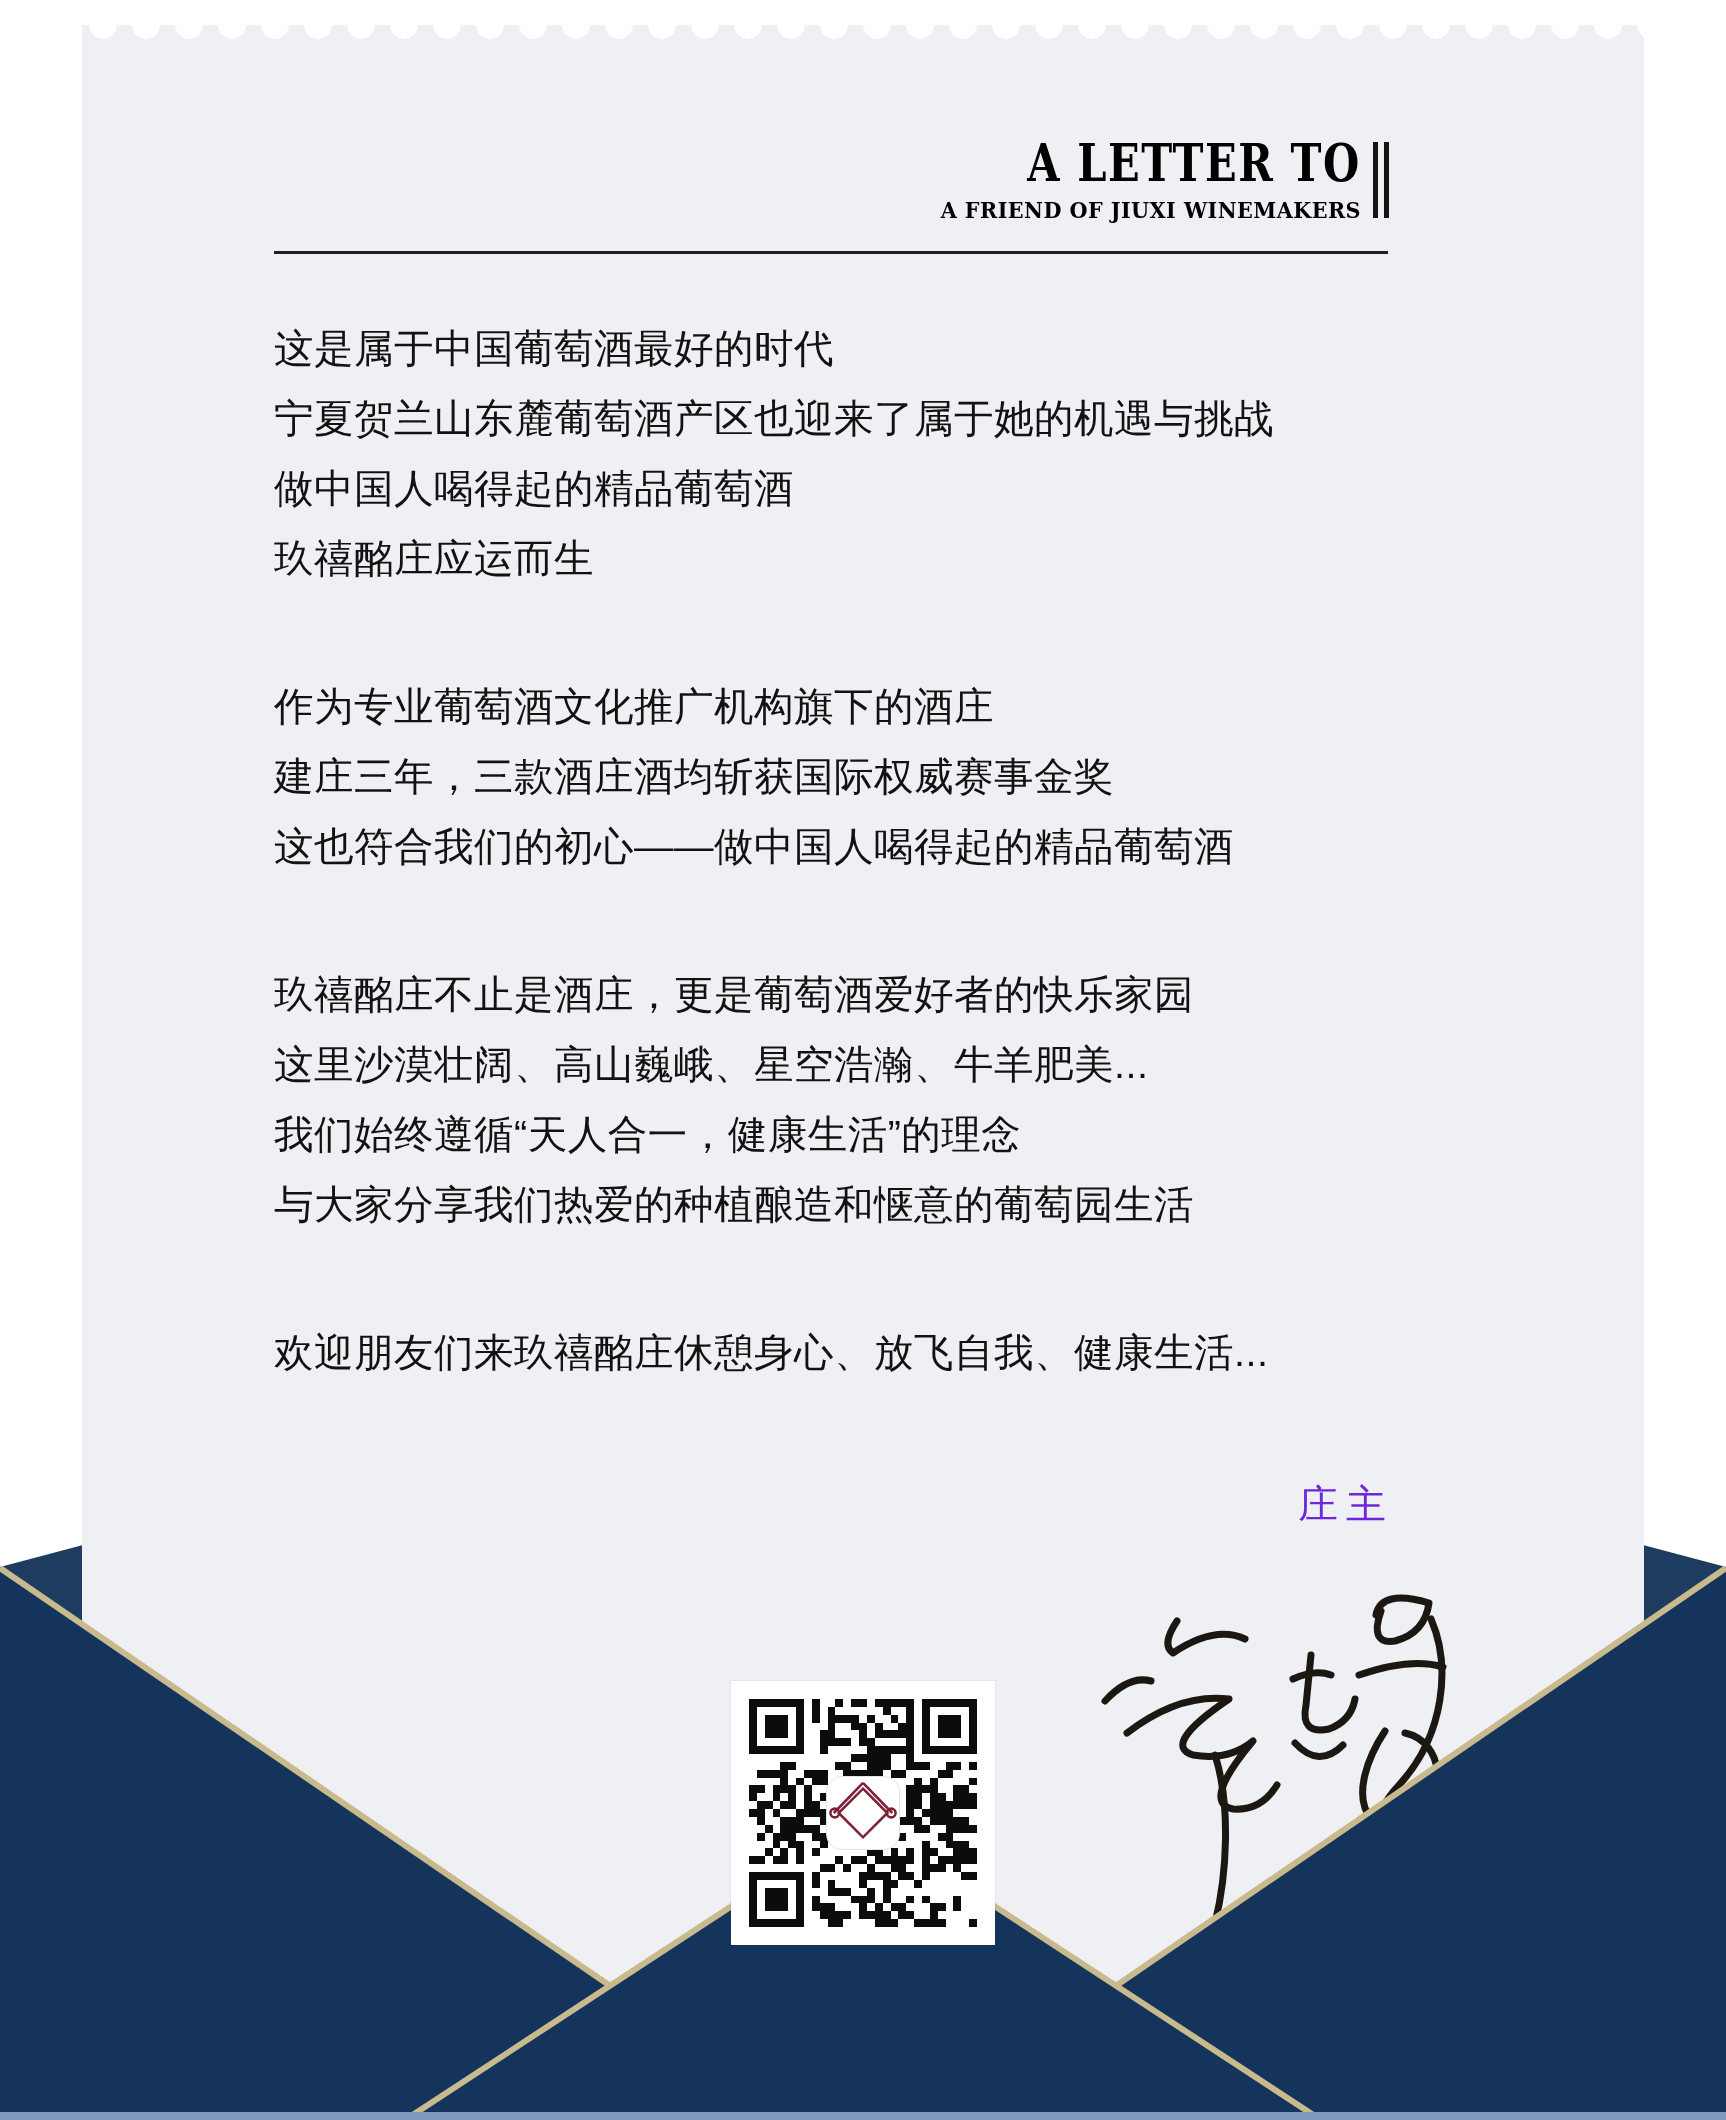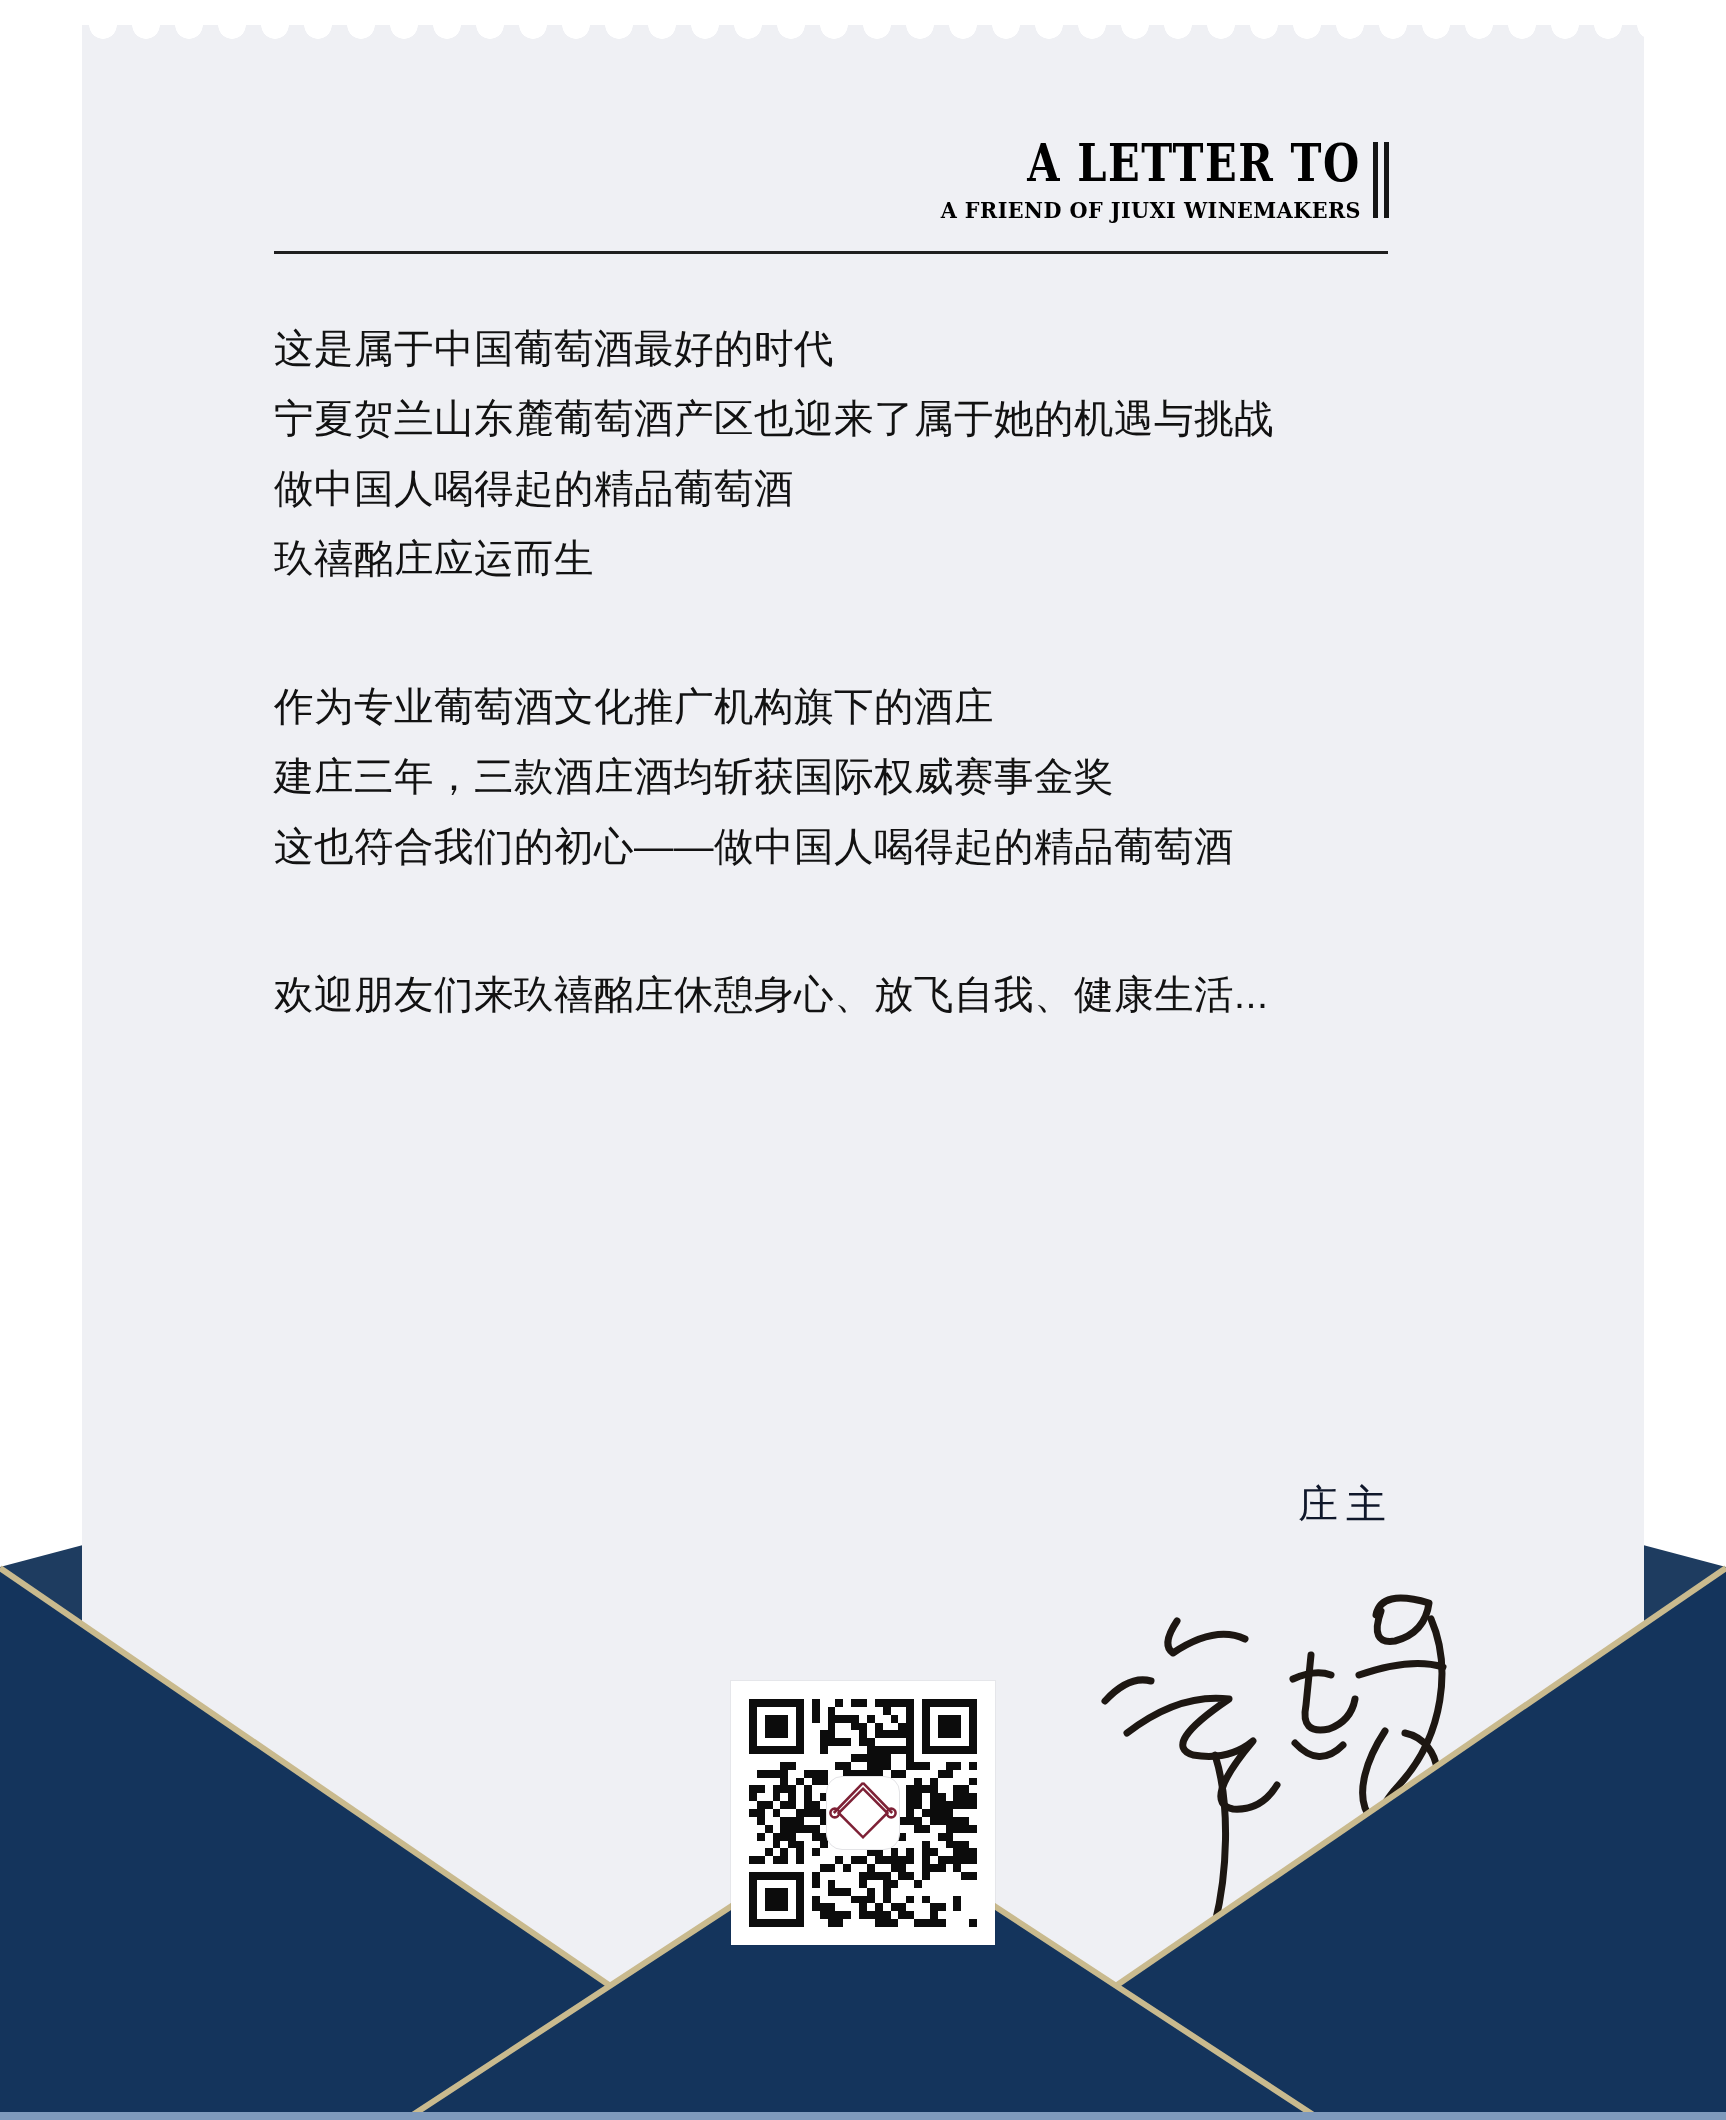--- a/index.html
+++ b/index.html
@@ -46,21 +46,21 @@
   .content{position:absolute;left:192px;top:288px;right:60px;color:#121212;}
   .content p{
     margin:0;font-size:39.5px;line-height:70px;font-weight:500;
     letter-spacing:.5px;white-space:nowrap;
   }
   .para{margin:0;}
   .para + .para{margin-top:78px;}
 
   
   .owner{
-    position:absolute;left:1216px;top:1452px;font-size:40px;color:#0f172a;
+    position:absolute;left:1216px;top:1452px;font-size:40px;color:#6d28d9;
     letter-spacing:8px;font-weight:500;
   }
   .signature{position:absolute;left:1015px;top:1558px;width:360px;height:345px;}
   .signature path{fill:none;stroke:#1d1712;stroke-width:7;stroke-linecap:round;stroke-linejoin:round;}
 
   
   .qr-card{
     position:absolute;left:731px;top:1681px;width:264px;height:264px;
     background:#ffffff;z-index:3;box-shadow:0 0 0 1px rgba(0,0,0,.04);
   }
@@ -100,20 +100,26 @@
       <div class="para">
         <p>这是属于中国葡萄酒最好的时代</p>
         <p>宁夏贺兰山东麓葡萄酒产区也迎来了属于她的机遇与挑战</p>
         <p>做中国人喝得起的精品葡萄酒</p>
         <p>玖禧酩庄应运而生</p>
       </div>
       <div class="para">
         <p>作为专业葡萄酒文化推广机构旗下的酒庄</p>
         <p>建庄三年，三款酒庄酒均斩获国际权威赛事金奖</p>
         <p>这也符合我们的初心——做中国人喝得起的精品葡萄酒</p>
+      </div>
+      <div class="para">
+        <p>玖禧酩庄不止是酒庄，更是葡萄酒爱好者的快乐家园</p>
+        <p>这里沙漠壮阔、高山巍峨、星空浩瀚、牛羊肥美...</p>
+        <p>我们始终遵循“天人合一，健康生活”的理念</p>
+        <p>与大家分享我们热爱的种植酿造和惬意的葡萄园生活</p>
       </div>
       <div class="para">
         <p>欢迎朋友们来玖禧酩庄休憩身心、放飞自我、健康生活...</p>
       </div>
     </div>
 
     <div class="owner">庄主</div>
 
     <svg class="signature" viewBox="0 0 360 345">
       <path d="M8,118 Q32,92 54,98"></path>

